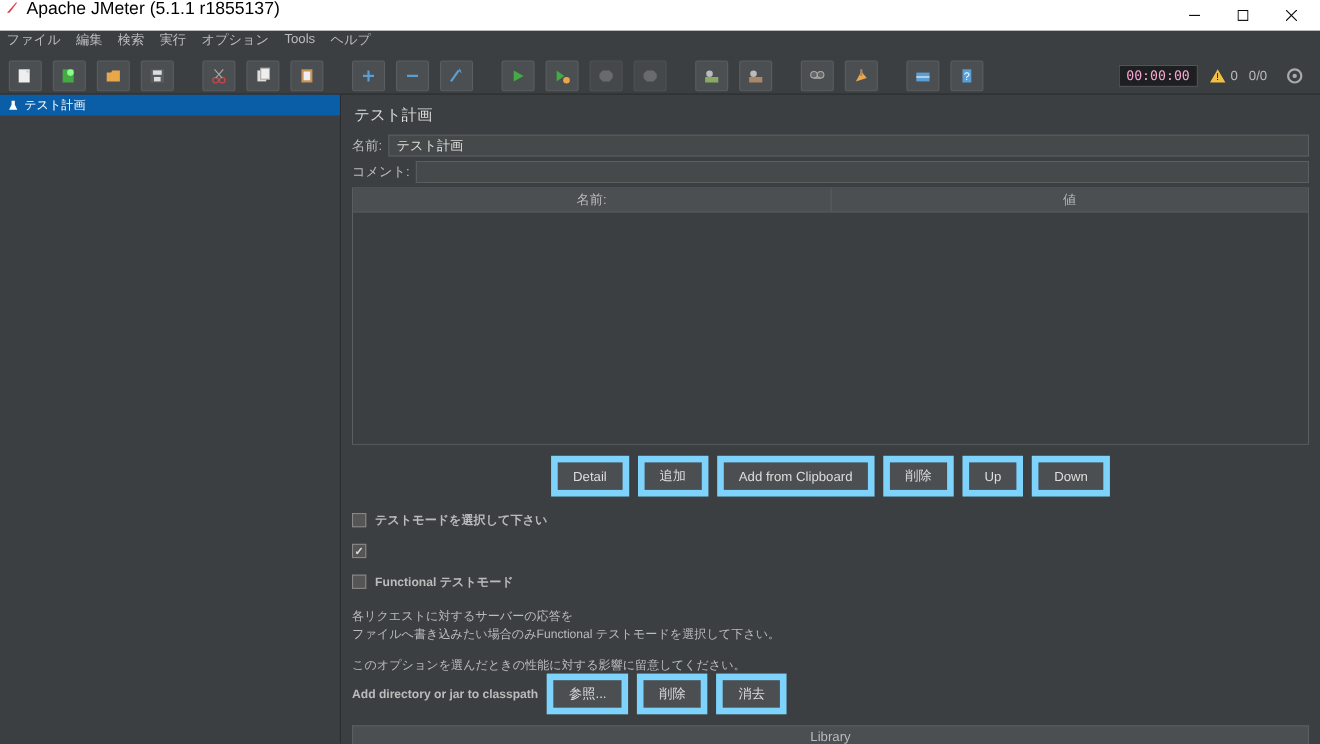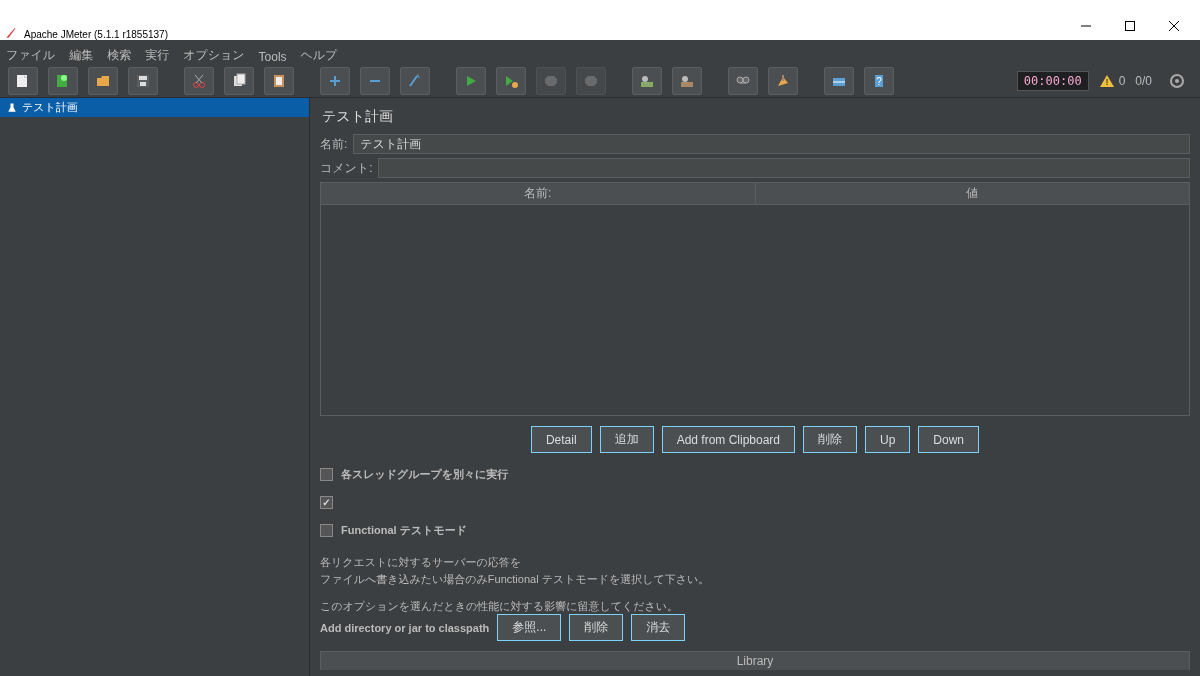--- a/index.html
+++ b/index.html
@@ -1,21 +1,21 @@
 <!DOCTYPE html>
 <html><head>
 <meta charset="utf-8">
 <style>
 * { box-sizing: border-box; margin: 0; padding: 0; font-family: "Segoe UI", "Meiryo", sans-serif; }
 body { background: #3c3f41; color: #bbbbbb; font-size: 12px; width: 1200px; height: 676px; overflow: hidden; display: flex; flex-direction: column; }
-.titlebar { background: #ffffff; height: 40px; display: flex; align-items: flex-end; padding: 0 4px; color: #000; font-size: 10px; }
+.titlebar { background: #ffffff; height: 28px; display: flex; align-items: flex-start; padding: 0 4px; color: #000; font-size: 16px; }
 .titlebar .feather { width: 14px; height: 14px; margin-right: 6px; }
 .titlebar .title { flex: 1; }
 .titlebar .winbtn { width: 44px; height: 28px; display: flex; align-items: center; justify-content: center; }
-.menubar { background: #3c3f41; height: 24px; display: flex; align-items: flex-end; padding: 0 6px; gap: 14px; font-size: 12px; }
+.menubar { background: #3c3f41; height: 24px; display: flex; align-items: flex-start; padding: 0 6px; gap: 14px; font-size: 12px; }
 .menubar .m { color: #bbbbbb; cursor: default; }
 .toolbar { background: #3c3f41; height: 34px; display: flex; align-items: center; padding: 4px 8px; gap: 10px; border-bottom: 1px solid #2a2c2d; }
 .tb-btn { width: 30px; height: 28px; background: #4b4f52; border: 1px solid #5a5e61; border-radius: 2px; display: flex; align-items: center; justify-content: center; cursor: pointer; }
 .tb-btn.disabled { opacity: 0.6; }
 .tb-sep { width: 6px; }
 .tb-spacer { flex: 1; }
 .timebox { background: #1e1f20; color: #f9a8d4; border: 1px solid #555; padding: 2px 6px; font-family: monospace; font-size: 12px; }
 .warn { display: flex; align-items: center; gap: 4px; font-size: 12px; }
 .content { flex: 1; display: flex; overflow: hidden; }
 .tree { width: 310px; background: #3c3f41; border-right: 1px solid #2a2c2d; }
@@ -26,21 +26,21 @@
 .row { display: flex; align-items: center; margin-bottom: 4px; gap: 6px; }
 .row label { font-size: 12px; }
 .tf { flex: 1; background: #45494a; border: 1px solid #5a5e61; color: #ddd; padding: 2px 6px; height: 20px; font-size: 12px; }
 .section-header { text-align: center; margin-top: 8px; font-size: 12px; color: #ccc; }
 .tbl { border: 1px solid #5a5e61; margin-top: 2px; }
 .tbl-head { display: flex; background: #4b4f52; border-bottom: 1px solid #5a5e61; }
 .tbl-head .cell { flex: 1; text-align: center; padding: 2px 0; font-size: 12px; border-right: 1px solid #5a5e61; }
 .tbl-head .cell:last-child { border-right: none; }
 .tbl-body { height: 210px; background: #3c3f41; }
 .btn-row { display: flex; justify-content: center; gap: 8px; margin-top: 10px; }
-.btn { background: #4b4f52; border: 1px solid #7dd3fc; color: #ddd; padding: 4px 14px; font-size: 12px; cursor: pointer; }
+.btn { background: #4b4f52; border: 6px solid #7dd3fc; color: #ddd; padding: 4px 14px; font-size: 12px; cursor: pointer; }
 .chk-row { display: flex; align-items: center; gap: 8px; margin-top: 14px; font-weight: bold; font-size: 11px; }
 .chk-row.nb { font-weight: bold; }
 .chkbox { width: 13px; height: 13px; border: 1px solid #888; background: #555; display: inline-flex; align-items: center; justify-content: center; font-size: 10px; color: #ddd; }
 .help { font-size: 11px; margin-top: 16px; color: #bbb; line-height: 1.5; }
 .help2 { font-size: 11px; margin-top: 12px; color: #bbb; }
 .cp-row { display: flex; align-items: center; gap: 8px; font-weight: bold; font-size: 11px; }
 .lib-header { text-align: center; margin-top: 10px; font-size: 12px; border: 1px solid #5a5e61; border-bottom: none; padding: 2px 0; background: #4b4f52; }
 svg { display: block; }
 </style>
 </head>
@@ -257,21 +257,21 @@
       <button class="btn">Detail</button>
       <button class="btn">追加</button>
       <button class="btn">Add from Clipboard</button>
       <button class="btn">削除</button>
       <button class="btn">Up</button>
       <button class="btn">Down</button>
     </div>
 
     <div class="chk-row nb">
       <span class="chkbox"></span>
-      <span>各スレッドグループを別々に実行</span>
+      <span>テストモードを選択して下さい</span>
     </div>
     <div class="chk-row nb">
       <span class="chkbox">✓</span>
     </div>
     <div class="chk-row nb">
       <span class="chkbox"></span>
       <span>Functional テストモード</span>
     </div>
 
     <div class="help">

